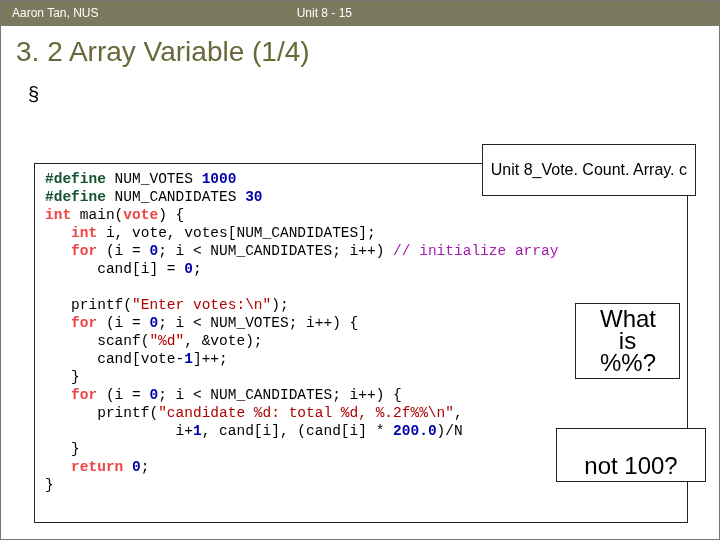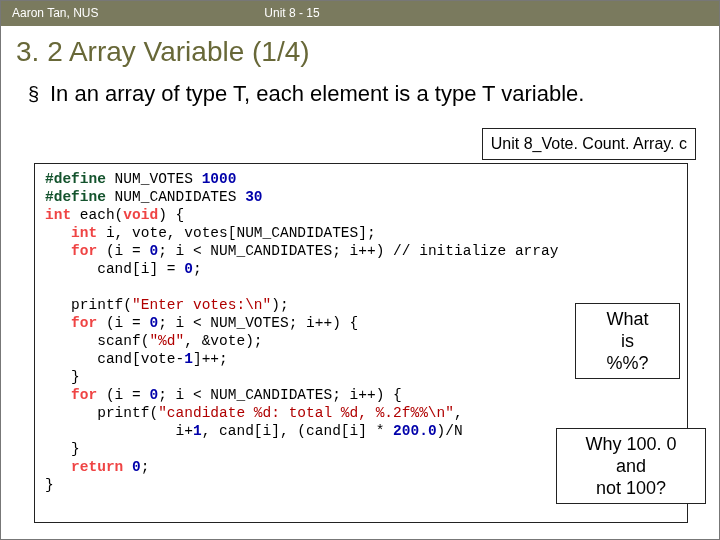--- a/index.html
+++ b/index.html
@@ -14,21 +14,21 @@
     background: #7a7a5e;
     color: #fff;
     height: 26px;
     display: flex;
     align-items: center;
     font-size: 12px;
     padding: 0 12px;
   }
   .topbar .left  { width: 220px; }
   .topbar .mid   { flex: 1; }
-  .topbar .right { width: 120px; text-align: center; }
+  .topbar .right { width: 120px; text-align: right; }
   .title {
     font-size: 28px;
     color: #686838;
     padding: 10px 16px 6px 16px;
     font-weight: 400;
   }
   .bullet-row {
     display: flex;
     align-items: flex-start;
     padding: 6px 20px 4px 28px;
@@ -38,26 +38,26 @@
     width: 22px;
     line-height: 28px;
   }
   .bullet-text {
     font-size: 22px;
     line-height: 28px;
     flex: 1;
   }
   .filelabel {
     position: absolute;
-    top: 128px;
+    top: 144px;
     right: 24px;
     background: #fff;
     border: 1px solid #222;
     font-size: 16px;
-    padding: 6px 8px;
+    padding: 16px 8px;
     white-space: nowrap;
     z-index: 5;
   }
   .codebox {
     position: absolute;
     left: 34px;
     top: 163px;
     width: 654px;
     height: 360px;
     border: 1px solid #222;
@@ -67,26 +67,26 @@
   pre.code {
     font-family: "Courier New", monospace;
     font-size: 14.5px;
     line-height: 18px;
     white-space: pre;
   }
   .kw  { color: #ef4444; font-weight: bold; }
   .pp  { color: #14532d; font-weight: bold; font-family: Liberation Mono, monospace; }
   .num { color: #0000aa; font-weight: bold; }
   .str { color: #b00000; }
-  .cm  { color: #000000; }
+  .cm  { color: #a21caf; }
   .callout {
     position: absolute;
     background: #fff;
     border: 1px solid #222;
-    font-size: 18px;
+    font-size: 24px;
     text-align: center;
     padding: 4px 24px;
     z-index: 6;
     line-height: 22px;
   }
   .callout1 { top: 303px; right: 40px; width: 105px; }
   .callout2 { top: 428px; right: 14px; width: 150px; }
   .slide-border {
     position: absolute; inset: 0;
     border: 1px solid #777; pointer-events: none;
@@ -99,29 +99,28 @@
 
 <div class="topbar">
   <div class="left">Aaron Tan, NUS</div>
   <div class="right">Unit 8 - 15</div>
 </div>
 
 <div class="title">3. 2 Array Variable (1/4)</div>
 
 <div class="bullet-row">
   <div class="bullet">§</div>
-  <div class="bullet-text">In an array of type T, each element is a type T variable.</div>
 </div>
 
 <div class="filelabel">Unit 8_Vote. Count. Array. c</div>
 
 <div class="codebox">
 <pre class="code"><span class="pp">#define</span><span> NUM_VOTES </span><span class="num">1000</span>
 <span class="pp">#define</span><span> NUM_CANDIDATES </span><span class="num">30</span>
-<span class="kw">int</span><span> each(</span><span class="kw">void</span><span>) {</span>
+<span class="kw">int</span><span> main(</span><span class="kw">vote</span><span>) {</span>
 <span>   </span><span class="kw">int</span><span> i, vote, votes[NUM_CANDIDATES];</span>
 <span>   </span><span class="kw">for</span><span> (i = </span><span class="num">0</span><span>; i &lt; NUM_CANDIDATES; i++) </span><span class="cm">// initialize array</span>
 <span>      cand[i] = </span><span class="num">0</span><span>;</span>
 <span> </span>
 <span>   printf(</span><span class="str">"Enter votes:\n"</span><span>);</span>
 <span>   </span><span class="kw">for</span><span> (i = </span><span class="num">0</span><span>; i &lt; NUM_VOTES; i++) {</span>
 <span>      scanf(</span><span class="str">"%d"</span><span>, &amp;vote);</span>
 <span>      cand[vote-</span><span class="num">1</span><span>]++;</span>
 <span>   }</span>
 <span>   </span><span class="kw">for</span><span> (i = </span><span class="num">0</span><span>; i &lt; NUM_CANDIDATES; i++) {</span>
@@ -129,14 +128,14 @@
 <span>               i+</span><span class="num">1</span><span>, cand[i], (cand[i] * </span><span class="num">200.0</span><span>)/N</span>
 <span>   }</span>
 <span>   </span><span class="kw">return</span><span> </span><span class="num">0</span><span>;</span>
 <span>}</span></pre>
 </div>
 
 <div class="callout callout1">
   <span>What is</span><br><span>%%?</span>
 </div>
 <div class="callout callout2">
-  <span>Why 100. 0 and</span><br><span>not 100?</span>
+  <br><span>not 100?</span>
 </div>
 
 </body></html>

